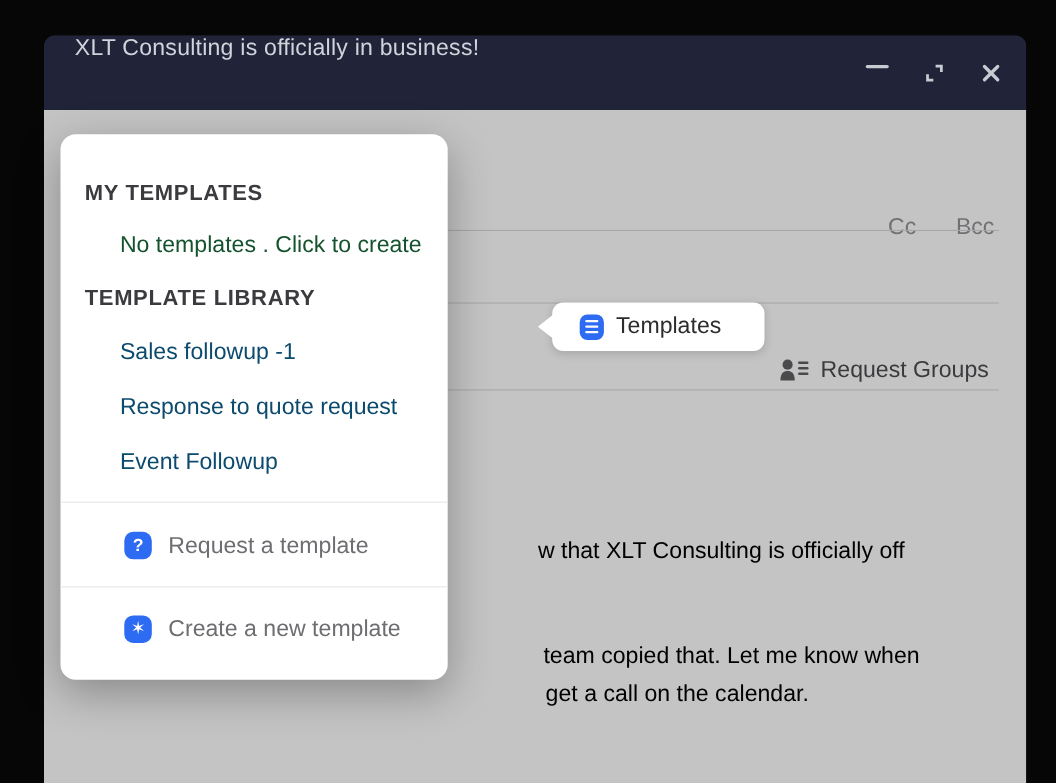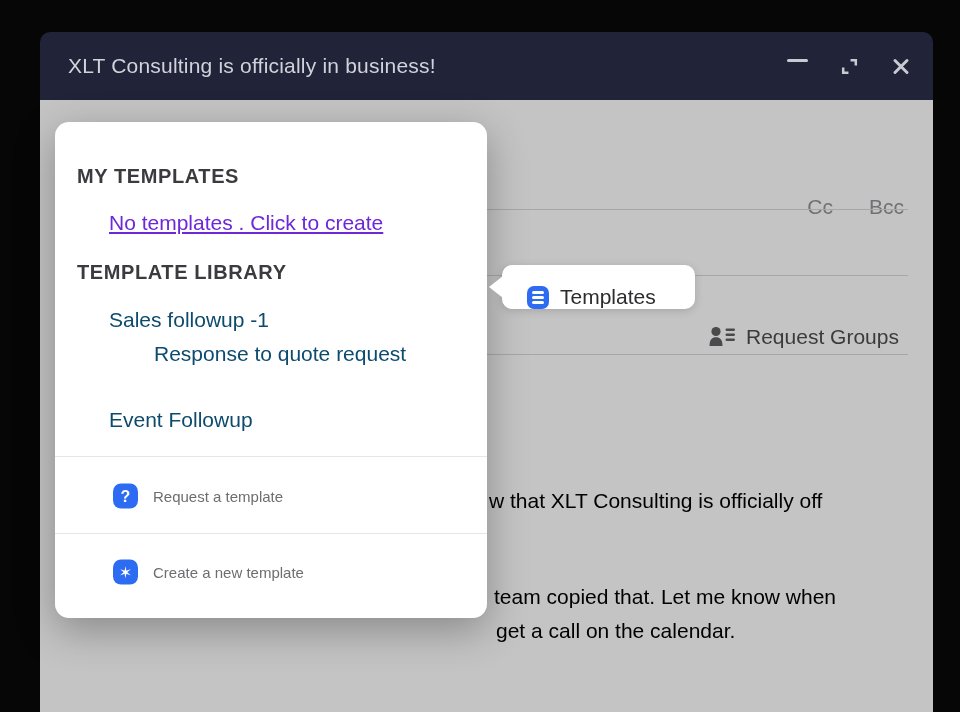--- a/index.html
+++ b/index.html
@@ -5,21 +5,21 @@
   * { margin: 0; padding: 0; box-sizing: border-box; }
   html, body { width: 960px; height: 712px; overflow: hidden; }
   body { font-family: "Liberation Sans", "DejaVu Sans", sans-serif; background: #060606; }
 
   #canvas { position: relative; width: 960px; height: 712px; background: #060606; overflow: hidden; }
 
   
   .modal { position: absolute; left: 40px; top: 32px; width: 893px; height: 680px;
            border-radius: 10px 10px 0 0; overflow: hidden; }
   .titlebar { position: absolute; left: 0; top: 0; right: 0; height: 68px; background: #212438;
-              display: flex; align-items: center; }
+              display: flex; }
   .titlebar-title { margin-left: 28px; font-size: 21px; color: #d0d3db; letter-spacing: 0.2px; }
   .titlebar-controls { margin-left: auto; display: flex; align-items: center; gap: 30px; padding-right: 21px; }
   .ctrl { width: 22px; height: 22px; display: flex; align-items: center; justify-content: center; cursor: pointer; }
   .min-glyph { width: 21px; height: 3px; background: #c8cad2; border-radius: 1.5px; transform: translateY(-6px); }
   .close-glyph { position: relative; width: 18px; height: 18px; }
   .close-glyph:before, .close-glyph:after { content: ""; position: absolute; left: -1px; top: 7.5px;
        width: 20px; height: 3px; background: #c8cad2; border-radius: 1.5px; }
   .close-glyph:before { transform: rotate(45deg); }
   .close-glyph:after { transform: rotate(-45deg); }
 
@@ -40,49 +40,49 @@
                     display: flex; align-items: center; gap: 10px; cursor: pointer; }
   .contact-groups-label { font-size: 21px; color: #3b3b3e; }
 
   
   .body-line { position: absolute; font-size: 21px; color: #000000; white-space: nowrap; }
   .bl1 { left: 449px; top: 389px; }
   .bl2 { left: 454px; top: 485px; }
   .bl3 { left: 456px; top: 519px; }
 
   
-  .popover { position: absolute; left: 55px; top: 122px; width: 432px; height: 496px;
+  .popover { position: absolute; left: 55px; top: 122px; width: 352px; height: 496px;
              background: #ffffff; border-radius: 14px; z-index: 10;
              box-shadow: 0 12px 40px rgba(0,0,0,0.30); }
   .pop-heading { position: absolute; left: 22px; transform: translateY(-50%);
                  font-size: 20px; font-weight: 600; color: #3b3b3f; letter-spacing: 0.6px; }
   .h-my  { top: 54px; }
   .h-lib { top: 150px; }
   .pop-item { position: absolute; left: 54px; transform: translateY(-50%);
               font-size: 21px; color: #0c4a6e; white-space: nowrap; cursor: pointer; }
-  .empty-state { top: 101px; color: #6d28d9; text-decoration: underline; }
+  .empty-state { top: 101px; color: #14532d; }
   .li-0 { top: 198px; }
-  .li-1 { top: 232px; margin-left: 45px; }
+  .li-1 { top: 248px; }
   .li-2 { top: 298px; }
   .pop-div { position: absolute; left: 0; right: 0; height: 1px; background: #e6e6e8; }
   .pd1 { top: 334px; }
   .pd2 { top: 411px; }
   .action-row { position: absolute; left: 58px; display: flex; align-items: center; gap: 15px;
                 transform: translateY(-50%); cursor: pointer; }
   .ar1 { top: 374px; }
   .ar2 { top: 450px; }
   .action-icon { width: 25px; height: 25px; border-radius: 8px; background: #2d6bf3; color: #ffffff;
                  display: flex; align-items: center; justify-content: center;
                  font-size: 16px; font-weight: bold; line-height: 1; }
-  .action-label { font-size: 15px; color: #6e6e72; white-space: nowrap; }
+  .action-label { font-size: 21px; color: #6e6e72; white-space: nowrap; }
 
   
-  .templates-pill { position: absolute; left: 502px; top: 265px; width: 193px; height: 44px;
+  .templates-pill { position: absolute; left: 502px; top: 275px; width: 193px; height: 44px;
                     background: #ffffff; border-radius: 10px; z-index: 12;
-                    display: flex; align-items: flex-end; cursor: pointer;
+                    display: flex; align-items: center; cursor: pointer;
                     box-shadow: 0 2px 8px rgba(0,0,0,0.15); }
   .templates-pill:before { content: ""; position: absolute; left: -13px; top: 11px;
                            width: 0; height: 0; border-top: 11px solid transparent;
                            border-bottom: 11px solid transparent; border-right: 14px solid #ffffff; }
   .tpl-icon { margin-left: 25px; width: 22px; height: 23px; border-radius: 7px; background: #2d6bf3;
               display: flex; flex-direction: column; align-items: center; justify-content: center; gap: 2.5px; }
   .tpl-icon i { display: block; width: 12px; height: 2.6px; background: #ffffff; border-radius: 1.5px; }
   .tpl-label { margin-left: 11px; font-size: 21px; font-weight: 500; color: #2c2c2f; }
 </style>
 </head>

